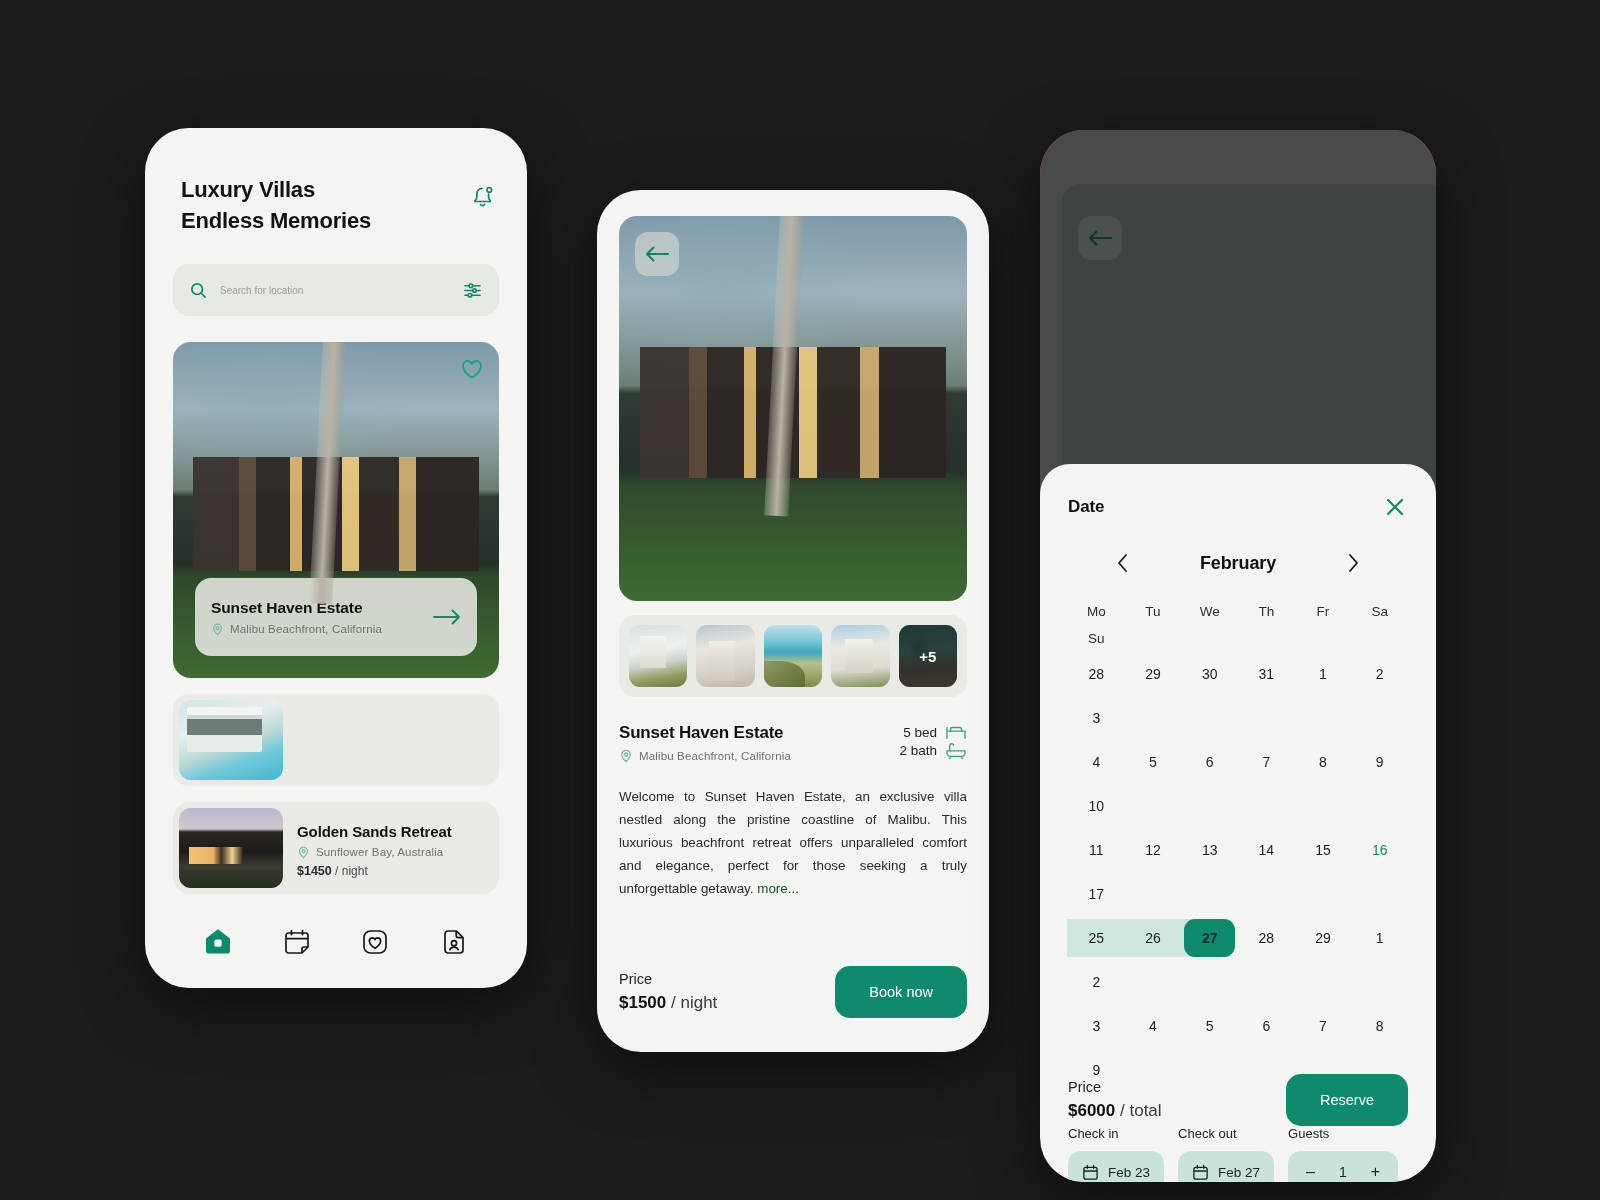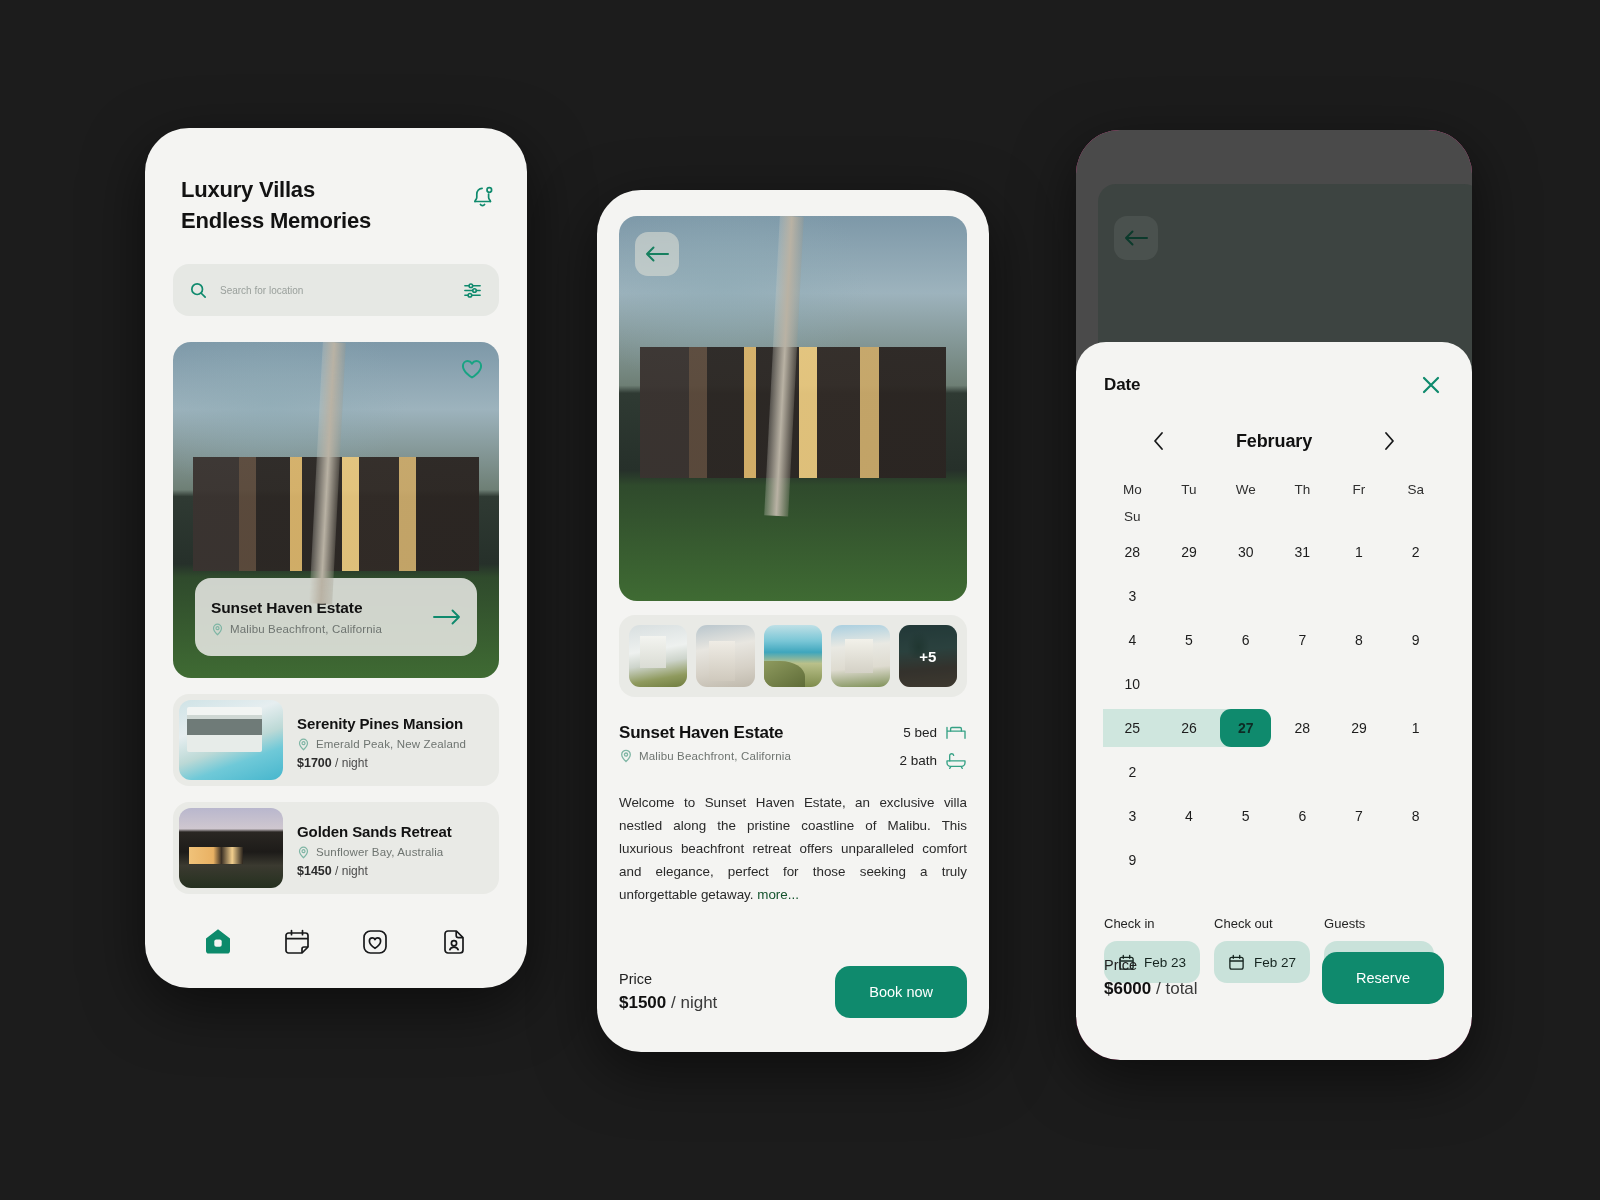--- a/index.html
+++ b/index.html
@@ -14,21 +14,21 @@
   
   .phone {
     position:absolute;
     background:#f4f4f2;
     border-radius:44px;
     overflow:hidden;
     box-shadow:0 18px 60px rgba(0,0,0,.55);
   }
   #phone-home    { left:145px;  top:128px;  width:382px; height:860px; }
   #phone-detail  { left:597px;  top:190px;  width:392px; height:862px; }
-  #phone-booking { left:1076px; top:130px;  width:396px; height:930px;
+  #phone-booking { left:1040px; top:130px;  width:396px; height:1052px;
                    background:#ec4899; }
 
   
   .photo { position:relative; overflow:hidden; background:#2b3230; }
   .ph-villa {
     background:
       radial-gradient(ellipse 60% 40% at 30% 18%, rgba(140,170,180,.55), transparent 70%),
       linear-gradient(#7d98a8 0%, #9db3bd 20%, #6e7f75 44%, #2f3a33 46%, #26302a 66%, #2f4a2c 70%, #3f6b33 100%);
   }
   .ph-villa::before {
@@ -134,21 +134,21 @@
   .gmore-ov {
     position:absolute; inset:0; background:rgba(20,30,30,.42);
     display:flex; align-items:center; justify-content:center;
     color:#fff; font-size:15px; font-weight:700;
   }
   .d-body { padding:26px 22px 0 22px; }
   .d-titlerow { display:flex; justify-content:space-between; align-items:flex-start; }
   .d-name { font-size:17px; font-weight:700; color:#111; letter-spacing:-.2px; }
   .d-specs { }
   .d-spec { display:flex; align-items:center; justify-content:flex-end; gap:8px; font-size:13.5px; color:#222; }
-  .d-spec + .d-spec { margin-top:10px; }
+  .d-spec + .d-spec { }
   .d-desc {
     margin-top:22px; font-size:13.4px; line-height:1.72; color:#2a2a2a;
     text-align:justify;
   }
   .d-more { color:#14532d; cursor:pointer; }
   .d-footer { position:absolute; left:22px; right:22px; bottom:34px; display:flex; align-items:center; justify-content:space-between; }
   .p-label { font-size:14.5px; color:#222; }
   .p-value { margin-top:6px; font-size:17px; color:#111; }
   .p-value b { font-weight:700; }
   .p-value span { font-weight:400; color:#3a3a3a; }
@@ -278,36 +278,20 @@
         <span class="hero-arrow">
           <svg width="28" height="18" viewBox="0 0 28 18" fill="none" stroke="#0f8a6d" stroke-width="1.9" stroke-linecap="round" stroke-linejoin="round">
             <path d="M1 9h25M19.5 2.5 26 9l-6.5 6.5"></path>
           </svg>
         </span>
       </div>
     </div>
 
     <div class="listcard">
       <div class="thumb photo ph-modern"></div>
-      <div class="info">
-        <div class="list-name">Serenity Pines Mansion</div>
-        <div class="sub-loc">
-          <span>
-            <svg width="13" height="13" viewBox="0 0 14 14" fill="none" stroke="#7fb6a5" stroke-width="1.3">
-              <path d="M7 12.6s4.3-4 4.3-7A4.3 4.3 0 0 0 7 1.3a4.3 4.3 0 0 0-4.3 4.3c0 3 4.3 7 4.3 7z"></path>
-                <circle cx="7" cy="5.6" r="1.6"></circle>
-            </svg>
-          </span>
-          <span>Emerald Peak, New Zealand</span>
-        </div>
-        <div class="list-price">
-          <b>$1700</b>
-          <span>/ night</span>
-        </div>
-      </div>
     </div>
 
     <div class="listcard">
       <div class="thumb photo ph-dusk"></div>
       <div class="info">
         <div class="list-name">Golden Sands Retreat</div>
         <div class="sub-loc">
           <span>
             <svg width="13" height="13" viewBox="0 0 14 14" fill="none" stroke="#7fb6a5" stroke-width="1.3">
               <path d="M7 12.6s4.3-4 4.3-7A4.3 4.3 0 0 0 7 1.3a4.3 4.3 0 0 0-4.3 4.3c0 3 4.3 7 4.3 7z"></path>
@@ -519,20 +503,43 @@
                 <span>8</span>
               </div>
               <div class="cell">
                 <span>9</span>
               </div>
               <div class="cell">
                 <span>10</span>
               </div>
             </div>
             <div class="cal-row">
+              <div class="cell">
+                <span>11</span>
+              </div>
+              <div class="cell">
+                <span>12</span>
+              </div>
+              <div class="cell">
+                <span>13</span>
+              </div>
+              <div class="cell">
+                <span>14</span>
+              </div>
+              <div class="cell">
+                <span>15</span>
+              </div>
+              <div class="cell today">
+                <span>16</span>
+              </div>
+              <div class="cell">
+                <span>17</span>
+              </div>
+            </div>
+            <div class="cal-row">
               <div class="cell inrange">
                 <span>25</span>
               </div>
               <div class="cell inrange">
                 <span>26</span>
               </div>
               <div class="cell inrange range-end sel">
                 <span>27</span>
               </div>
               <div class="cell">

